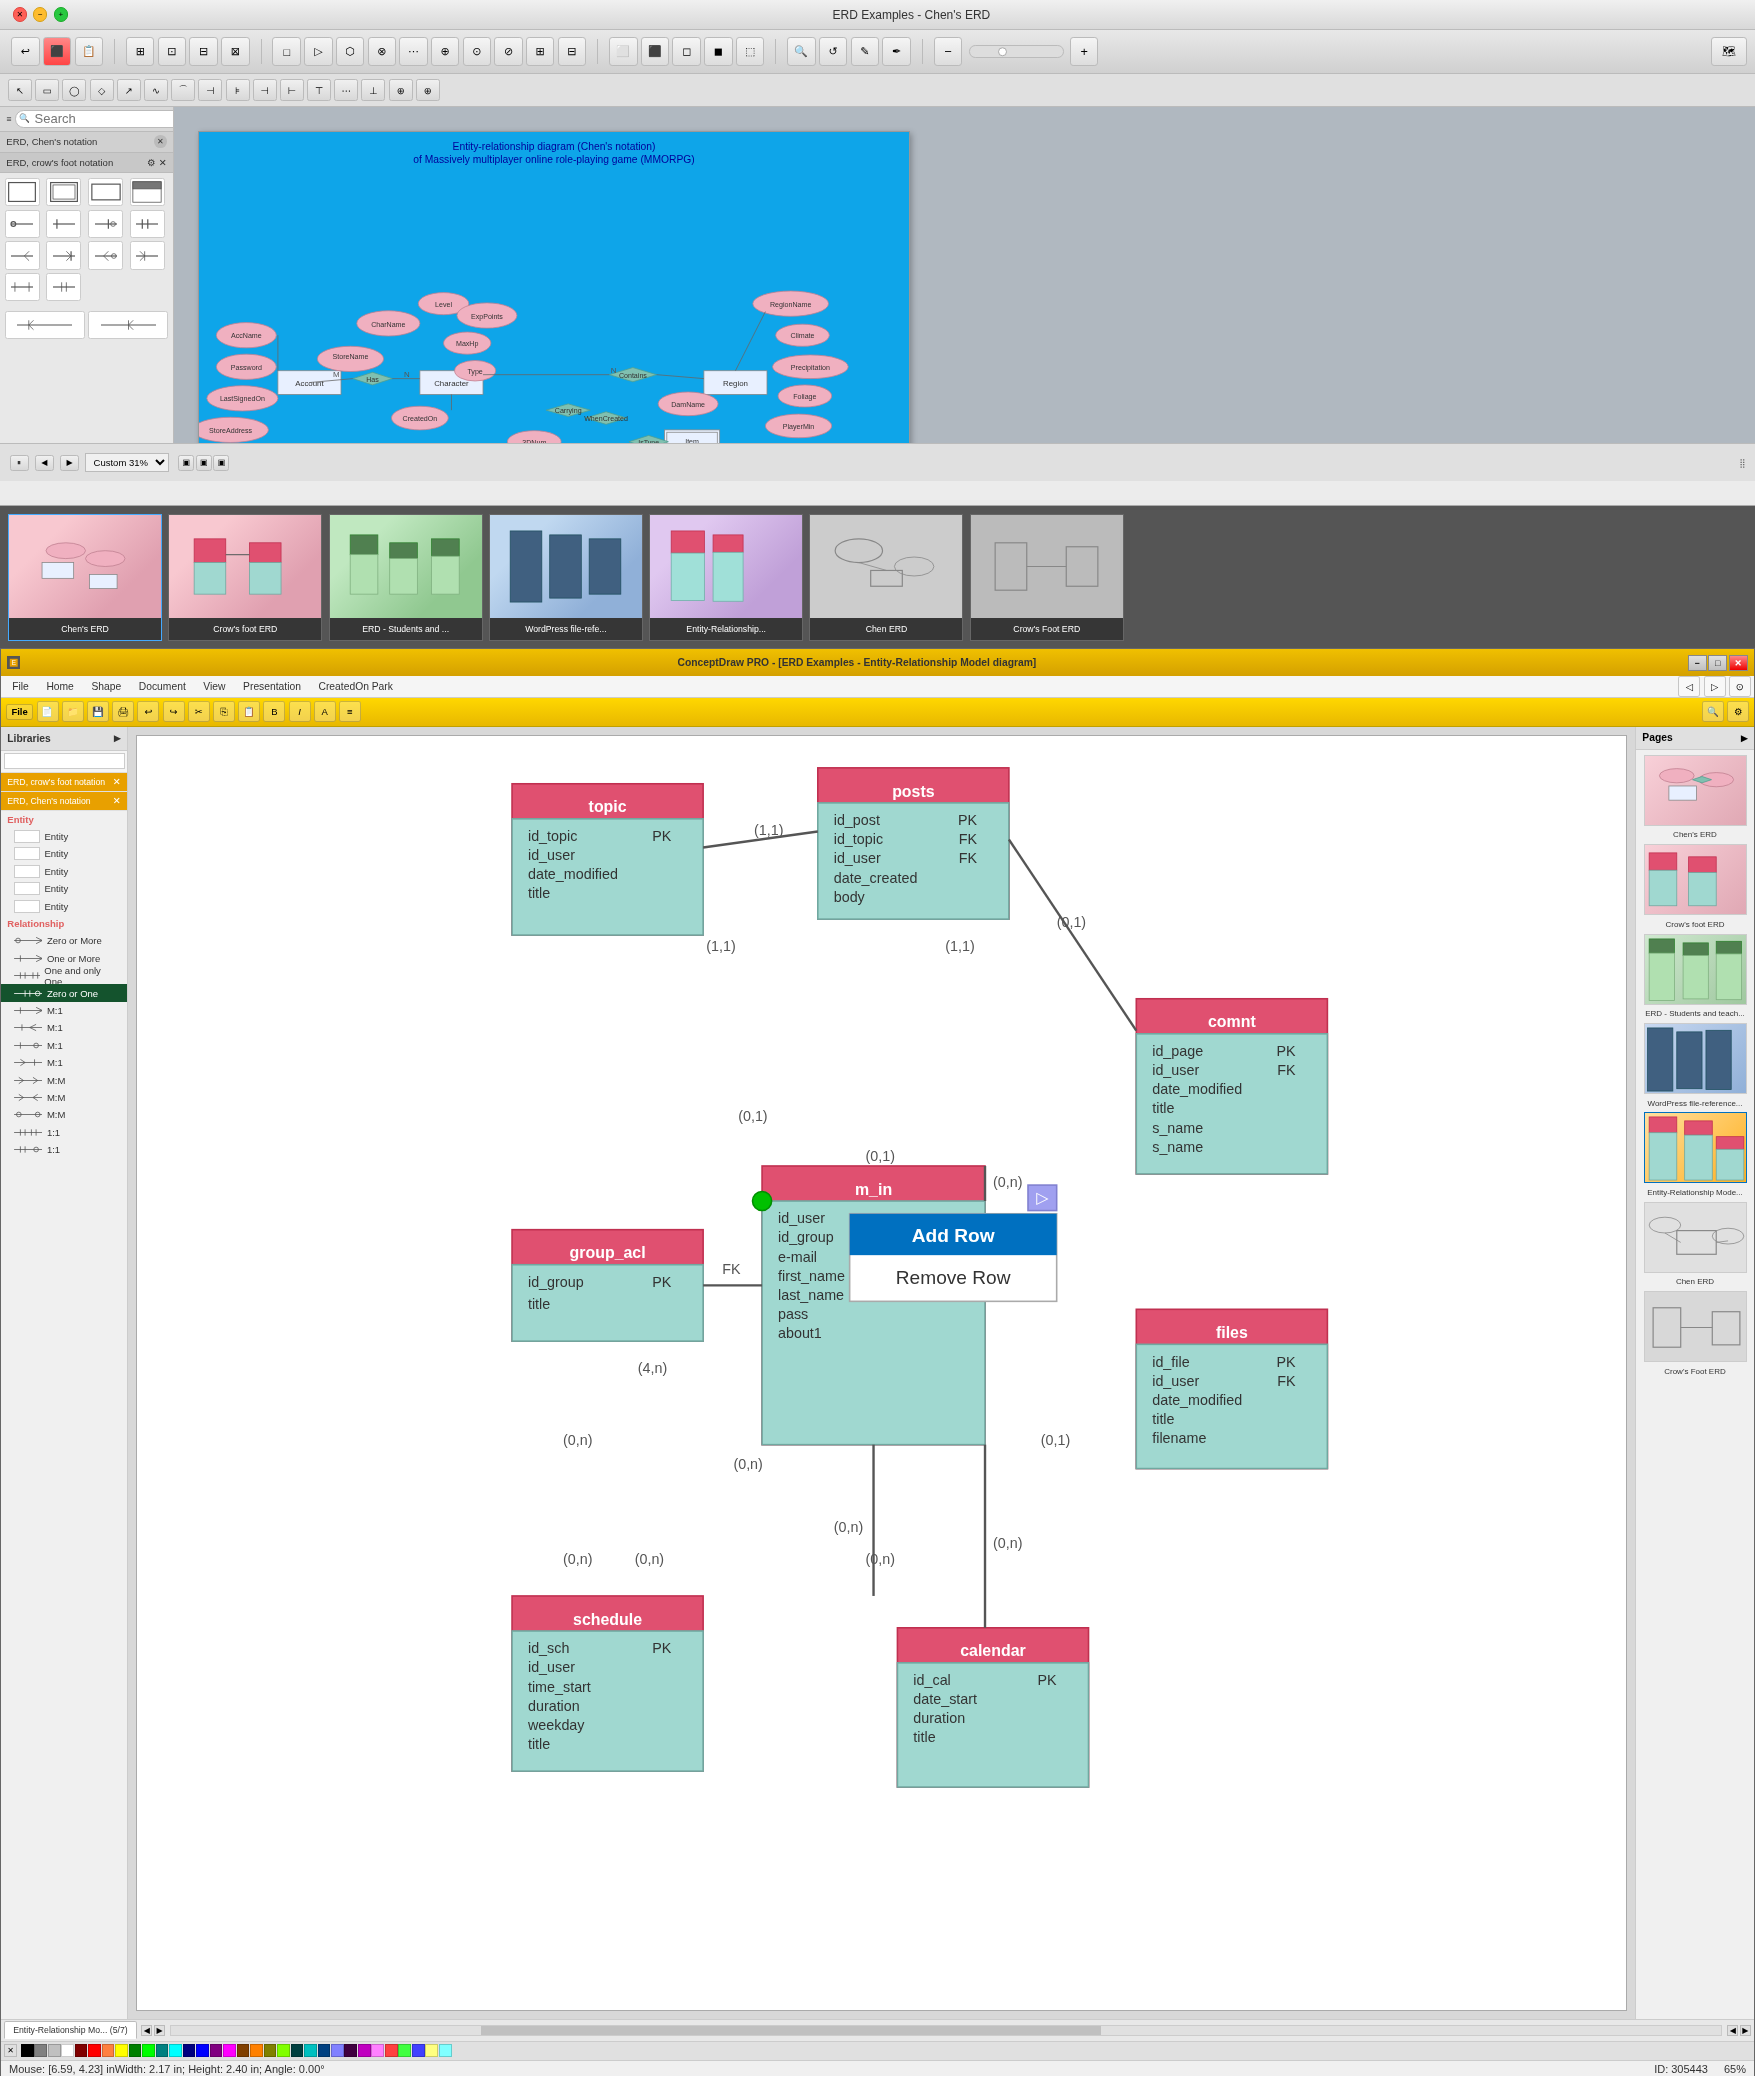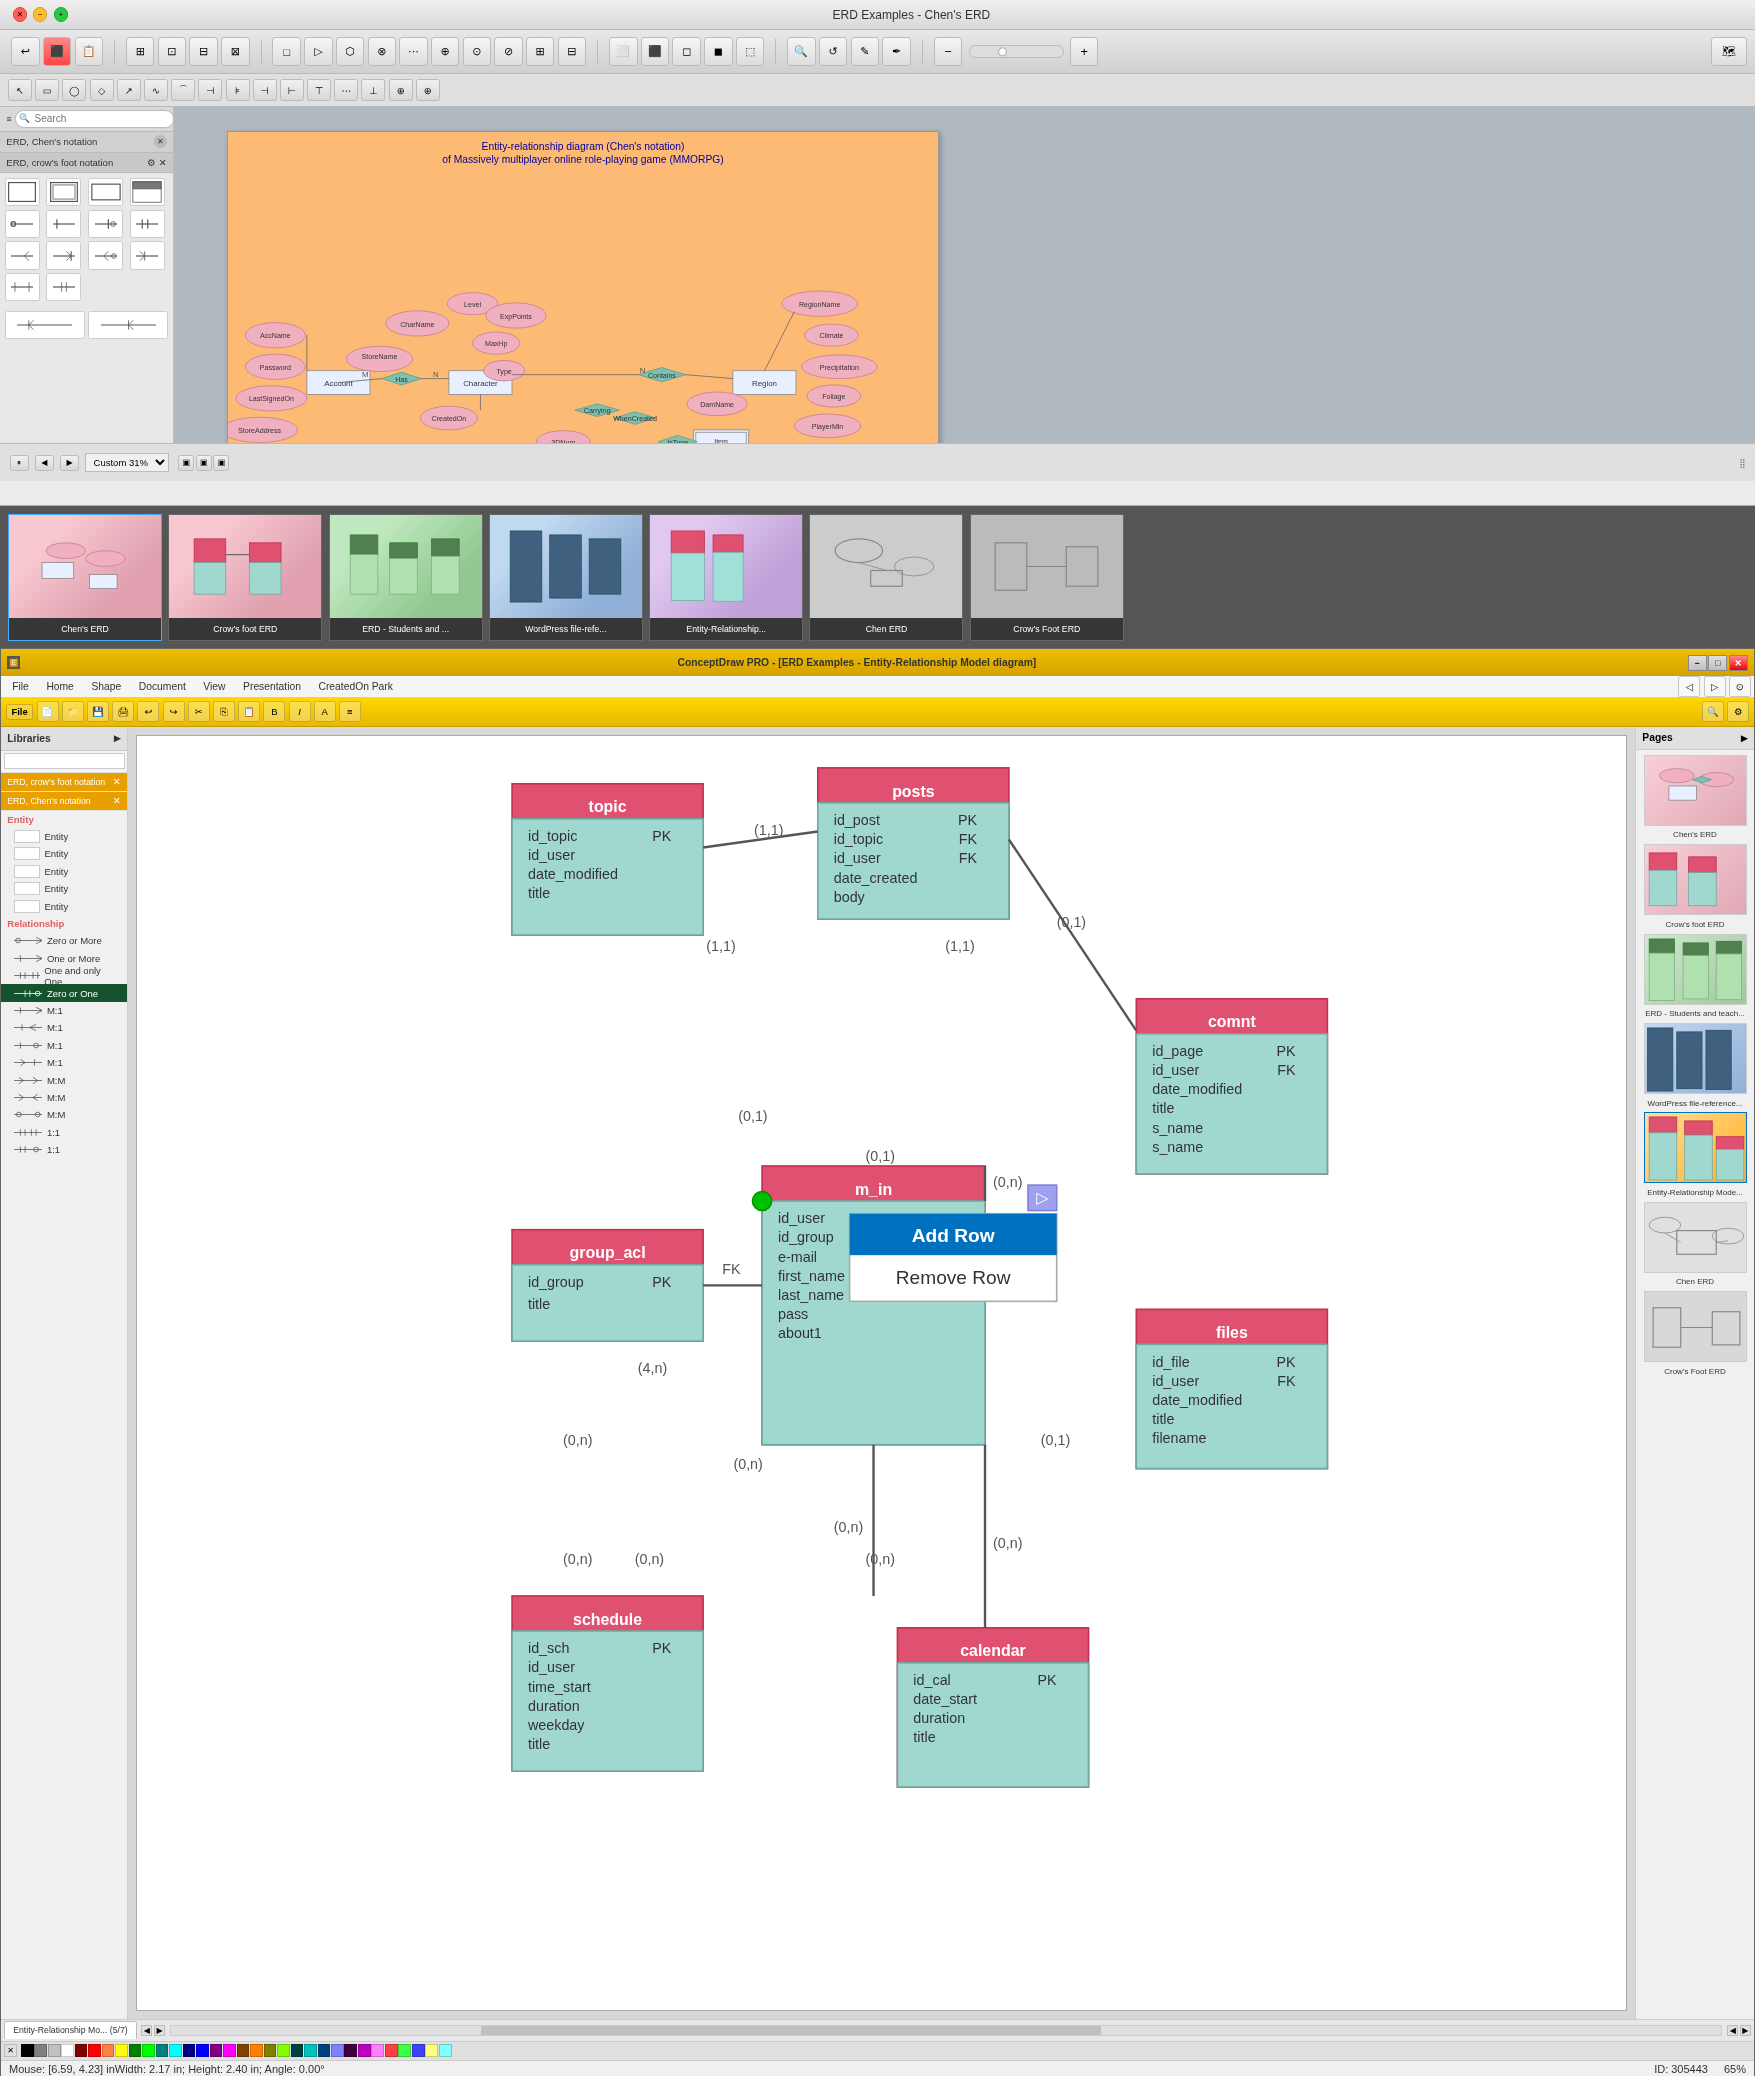--- a/index.html
+++ b/index.html
@@ -131,21 +131,21 @@
       gap: 3.2px;
     }
 
     .search-box {
       flex: 1;
       height: 17.4px;
       border: 0.8px solid #bbb;
       border-radius: 8.7px;
       background: white;
       padding: 0 6.3px 0 19px;
-      font-size: 10px;
+      font-size: 13px;
       color: #666;
     }
 
     .search-wrapper {
       position: relative;
       flex: 1;
     }
     .search-wrapper::before {
       content: '🔍';
       position: absolute;
@@ -207,24 +207,23 @@
       flex: 1;
       background: #b0b8c0;
       position: relative;
       overflow: hidden;
     }
 
     .diagram-canvas {
       position: absolute;
       top: 24px; left: 24px;
       width: 712px; height: 364px;
-      background: #fdba74;
+      background: #0ea5e9;
       border: 0.8px solid #999;
       box-shadow: 1.6px 1.6px 6.3px rgba(0,0,0,0.3);
-      margin-left: 29px;
     }
 
     .diagram-title {
       text-align: center;
       font-size: 10.3px;
       color: #009;
       padding: 8px 0 3.2px;
       font-weight: 500;
       line-height: 1.3;
     }

